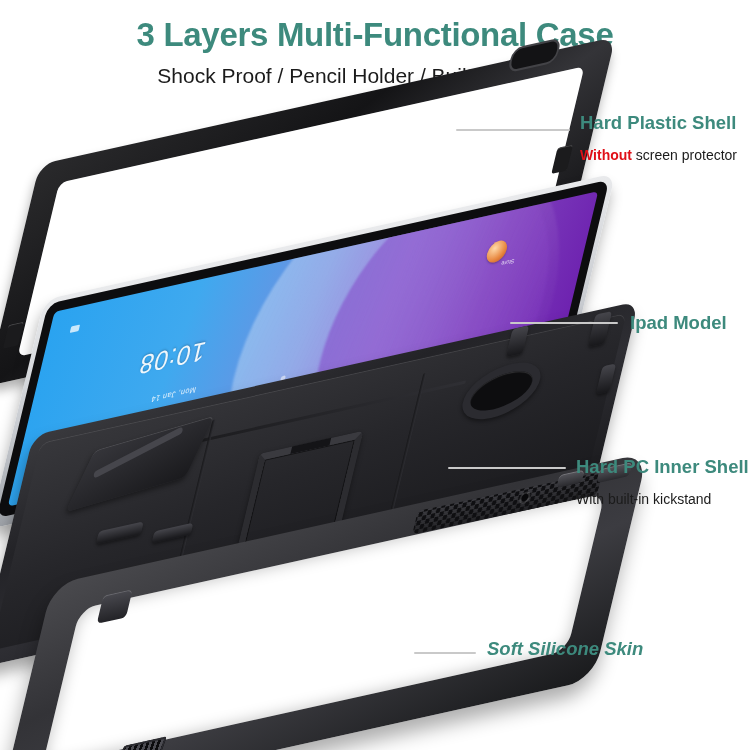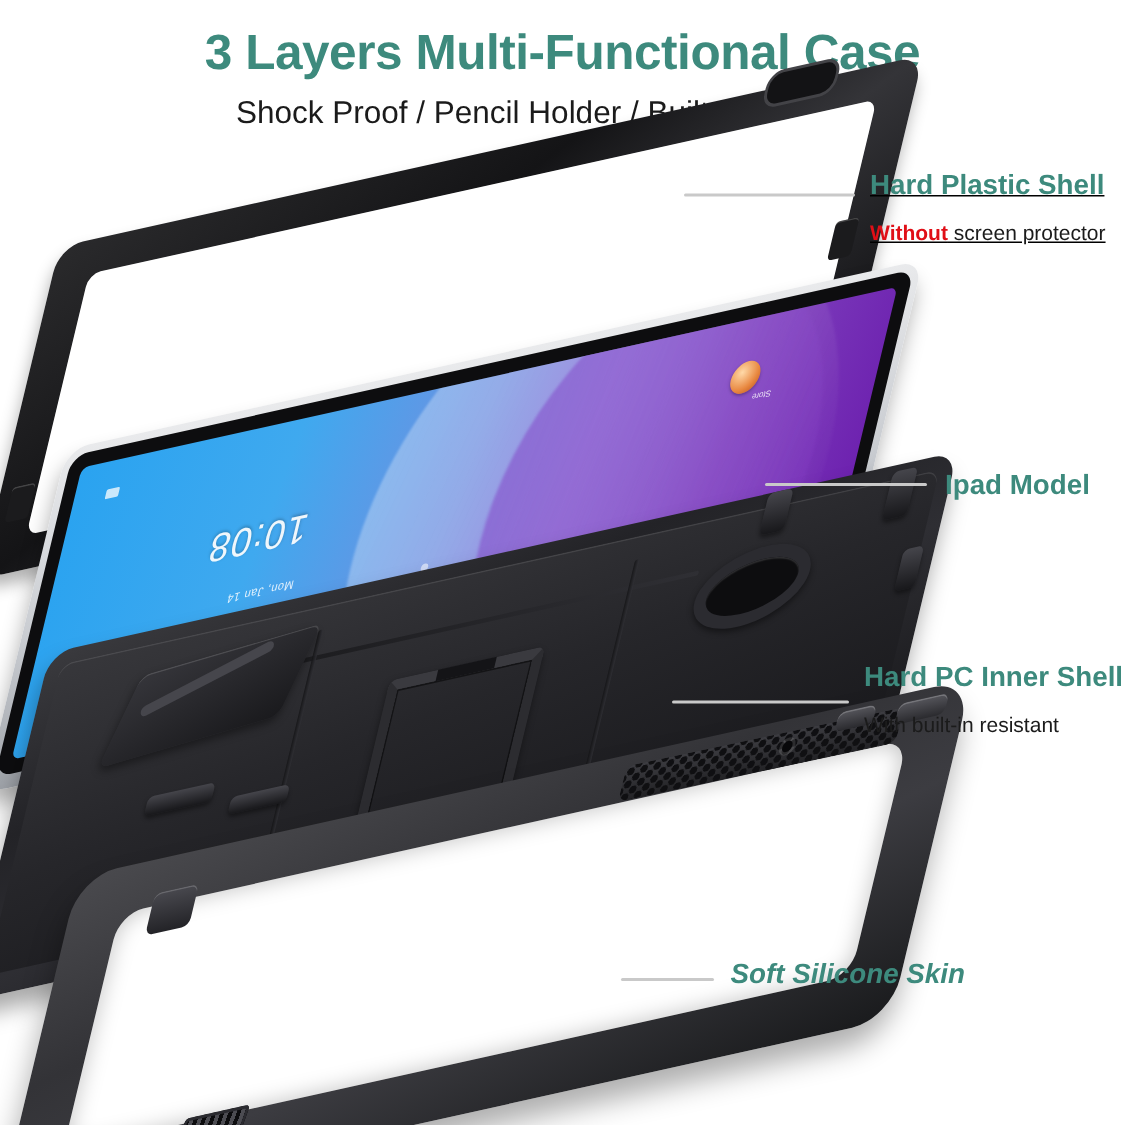--- a/index.html
+++ b/index.html
@@ -285,34 +285,34 @@
       <div class="sil-camhole"></div>
       <div class="sil-btn" style="right:14px;top:6px;width:34px;height:13px;"></div>
       <div class="sil-btn" style="right:64px;top:3px;width:26px;height:12px;"></div>
       <div class="sil-grille"></div>
       <div class="sil-pencil"></div>
     </div>
 
   </div>
 
   <div class="leader" style="left:456px;top:129px;width:114px;"></div>
-  <div class="callout" style="left:580px;top:112px;text-decoration:underline;">
+  <div class="callout" style="left:580px;top:112px;">
     <div class="head">Hard Plastic Shell</div>
     <div class="sub"><span class="warn">Without</span><span> screen protector</span></div>
   </div>
 
   <div class="leader" style="left:510px;top:322px;width:108px;"></div>
   <div class="callout" style="left:630px;top:312px;">
     <div class="head">Ipad Model</div>
   </div>
 
   <div class="leader" style="left:448px;top:467px;width:118px;"></div>
-  <div class="callout" style="left:576px;top:440px;">
+  <div class="callout" style="left:576px;top:456px;">
     <div class="head">Hard PC Inner Shell</div>
-    <div class="sub">With built-in resistant</div>
+    <div class="sub">With built-in kickstand</div>
   </div>
 
   <div class="leader" style="left:414px;top:652px;width:62px;"></div>
   <div class="callout" style="left:487px;top:638px;font-style:italic;">
     <div class="head">Soft Silicone Skin</div>
   </div>
 
 </div>
 
 </body></html>

